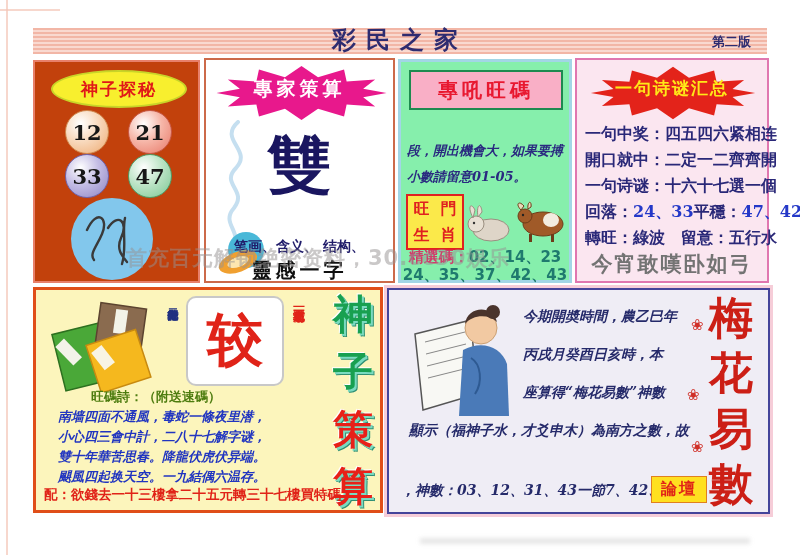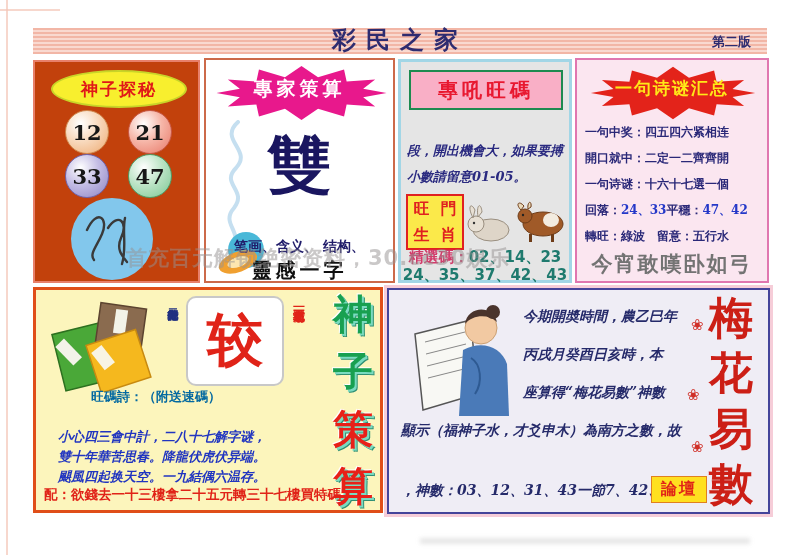--- a/index.html
+++ b/index.html
@@ -29,54 +29,54 @@
   
   #panelB{left:204px;top:58px;width:191px;height:225px;background:#ffffff;border:2px solid #cc6a4a;}
   .burst{position:absolute;}
   .burst-label{position:absolute;width:100%;text-align:center;font-weight:bold;}
   #zhuanjia-burst-label{top:16px;color:#ffffff;font-size:19px;letter-spacing:4px;}
   #big-shuang{left:0;top:62px;width:100%;text-align:center;color:#1a1660;font-weight:bold;font-size:64px;
           font-family:"DejaVu Serif",serif;}
   #zhuanjia-caption{left:0;top:178px;width:100%;text-align:center;color:#201c6a;font-size:14px;font-weight:bold;}
   #zhuanjia-sub{left:0;top:197px;width:100%;text-align:center;color:#101010;font-size:20px;font-weight:bold;letter-spacing:4px;}
   
-  #panelC{left:398px;top:59px;width:174px;height:224px;background:#e5e5e5;border:3px solid #a2d6e6;}
+  #panelC{left:398px;top:59px;width:174px;height:224px;background:#86efac;border:3px solid #a2d6e6;}
   #wangma-title{left:8px;top:8px;width:150px;height:36px;background:#f9afc6;border:2px solid #1e8a50;
           display:flex;align-items:center;justify-content:center;color:#e81830;font-weight:bold;
           font-size:20px;letter-spacing:4px;}
   .wangma-line{position:absolute;left:6px;width:160px;color:#2a2a80;font-size:13px;font-style:italic;
           font-family:"DejaVu Serif",serif;font-weight:bold;}
   #zodiac-box{left:5px;top:132px;width:54px;height:52px;background:#fbe94a;border:2px solid #e02020;
           display:grid;grid-template-columns:1fr 1fr;align-items:center;justify-items:center;
           color:#e02020;font-weight:bold;font-size:16px;}
   .picks{position:absolute;width:100%;text-align:center;font-weight:bold;font-size:15px;color:#1f7a6e;}
   .picks .lbl{color:#d23a6a;}
   
   #panelD{left:575px;top:58px;width:194px;height:225px;background:#fbe6f0;border:2px solid #e077b0;}
   #shimi-burst-label{top:17px;color:#ffe818;font-size:17px;letter-spacing:2px;}
   .shimi-line{position:absolute;left:8px;width:180px;white-space:nowrap;color:#2a2878;font-weight:bold;
-          font-size:12px;font-family:"DejaVu Serif",serif;}
+          font-size:16px;font-family:"DejaVu Serif",serif;text-align:right;}
   .shimi-line .num{color:#2438c8;}
   #shimi-bottom{left:0;top:190px;width:100%;text-align:center;color:#737373;font-weight:bold;
           font-size:21px;letter-spacing:2px;font-family:"DejaVu Serif",serif;}
   
   #panelE{left:33px;top:287px;width:350px;height:226px;background:#fcf5bc;border:3px solid #e04e18;}
   .vtext{writing-mode:vertical-rl;text-orientation:upright;}
   #note-vertical{left:128px;top:10px;height:120px;color:#203080;font-size:11px;font-weight:bold;}
   #jiao-box{left:150px;top:6px;width:94px;height:86px;background:#ffffff;border:2px solid #c8c8c8;
           border-radius:10px;display:flex;align-items:center;justify-content:center;}
   #jiao-char{color:#e02318;font-size:56px;font-weight:bold;font-family:"DejaVu Serif",serif;}
   #lucky-vertical{left:254px;top:10px;height:120px;color:#e02318;font-size:12px;font-weight:bold;}
   #vtitle-e{left:290px;top:4px;width:54px;height:212px;display:flex;flex-direction:column;
           align-items:center;justify-content:space-between;}
   .bubble-char{font-size:40px;font-weight:bold;line-height:1;
           text-shadow:2px 2px 0 #7adbc0,3px 3px 0 #2f8f74,-1px -1px 0 #ffffff;}
   .bubble-green{color:#18a050;}
   .bubble-red{color:#e82018;}
-  #poem-title{left:55px;top:98px;width:200px;color:#0369a1;font-size:13px;font-weight:bold;}
+  #poem-title{left:55px;top:98px;width:200px;color:#4d7c0f;font-size:13px;font-weight:bold;}
   .poem-line{position:absolute;left:22px;width:270px;color:#2135c0;font-size:13px;font-weight:bold;
           font-style:italic;font-family:"DejaVu Serif",serif;white-space:nowrap;}
   #cesuan-footer{left:8px;top:196px;width:335px;color:#e02318;font-size:13.5px;font-weight:bold;
           font-family:"DejaVu Serif",serif;white-space:nowrap;}
   
   #panelF{left:387px;top:288px;width:383px;height:226px;background:#efedf5;border:2px solid #44449a;
           box-shadow:0 0 0 3px #f6cdd8;}
   .mh-line{position:absolute;color:#252a6a;font-size:14px;font-style:italic;font-weight:bold;
           font-family:"DejaVu Serif",serif;white-space:nowrap;}
   #vtitle-f{left:316px;top:6px;width:52px;height:210px;display:flex;flex-direction:column;
@@ -213,20 +213,21 @@
       <span id="jiao-char">较</span>
     </div>
     <div class="abs vtext" id="lucky-vertical">幸運一三更在前</div>
     <div class="abs" id="vtitle-e">
       <span class="bubble-char bubble-green">神</span>
       <span class="bubble-char bubble-green">子</span>
       <span class="bubble-char bubble-red">策</span>
       <span class="bubble-char bubble-red">算</span>
     </div>
     <div class="abs" id="poem-title">旺碼詩：（附送速碼）</div>
+    <div class="poem-line" style="top:118px;">南墙四面不通風，毒蛇一條夜里潜，</div>
     <div class="poem-line" style="top:138px;">小心四三會中計，二八十七解字谜，</div>
     <div class="poem-line" style="top:158px;">雙十年華苦思春。降龍伏虎伏异端。</div>
     <div class="poem-line" style="top:178px;">颶風四起换天空。一九結偶六温存。</div>
     <div class="abs" id="cesuan-footer">配：欲錢去一十三樓拿二十五元轉三十七樓買特碼</div>
   </div>
 
   <div class="panel" id="panelF">
     <svg class="abs" style="left:8px;top:8px;" width="118" height="132" viewBox="0 0 118 132">
       <polygon points="18,36 74,22 80,96 26,112" fill="#f8f8f4" stroke="#555" stroke-width="1.5"></polygon>
       <line x1="28" y1="44" x2="68" y2="34" stroke="#888" stroke-width="1"></line>
@@ -235,21 +236,21 @@
       <line x1="31" y1="80" x2="71" y2="70" stroke="#888" stroke-width="1"></line>
       <circle cx="84" cy="30" r="16" fill="#f2c9a2" stroke="#caa074" stroke-width="1"></circle>
       <path d="M68 26 C 70 8, 96 6, 100 24 C 92 16, 76 16, 68 26 Z" fill="#4a342c"></path>
       <circle cx="96" cy="14" r="7" fill="#4a342c"></circle>
       <path d="M66 52 C 84 42, 104 48, 110 66 L 112 118 L 62 118 Z" fill="#4a7ab8"></path>
       <path d="M74 60 C 84 66, 86 84, 78 96" stroke="#2e5a92" fill="none" stroke-width="2"></path>
     </svg>
     <div class="mh-line" style="left:134px;top:18px;">今期開奬時間，農乙巳年</div>
     <div class="mh-line" style="left:134px;top:56px;">丙戌月癸酉日亥時，本</div>
     <div class="mh-line" style="left:134px;top:94px;">座算得“梅花易數”神數</div>
-    <div class="mh-line" style="left:12px;top:132px;">顯示（福神子水，才爻申木）為南方之數，故</div>
+    <div class="mh-line" style="left:20px;top:132px;">顯示（福神子水，才爻申木）為南方之數，故</div>
     <div class="mh-line" style="left:12px;top:192px;">，神數：03、12、31、43一節7、42、34</div>
     <div class="abs" id="forum-badge">論壇</div>
     <span class="blossom" style="left:302px;top:26px;">❀</span>
     <span class="blossom" style="left:298px;top:96px;">❀</span>
     <span class="blossom" style="left:302px;top:148px;">❀</span>
     <div class="abs" id="vtitle-f">
       <span class="mh-char">梅</span>
       <span class="mh-char">花</span>
       <span class="mh-char">易</span>
       <span class="mh-char">數</span>

